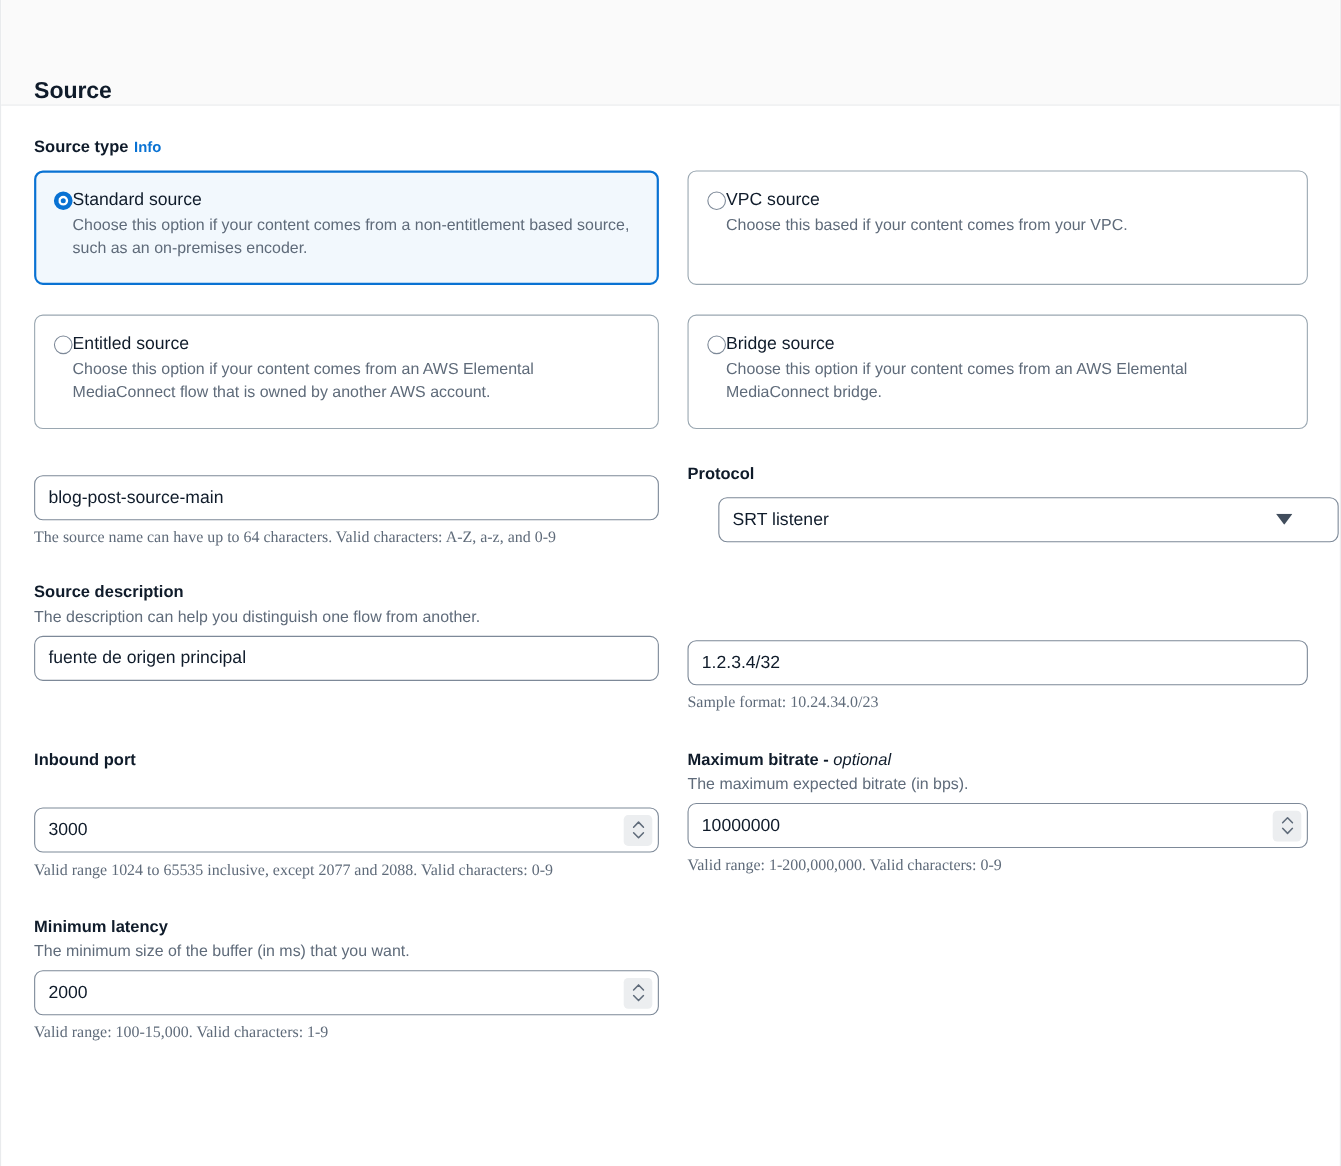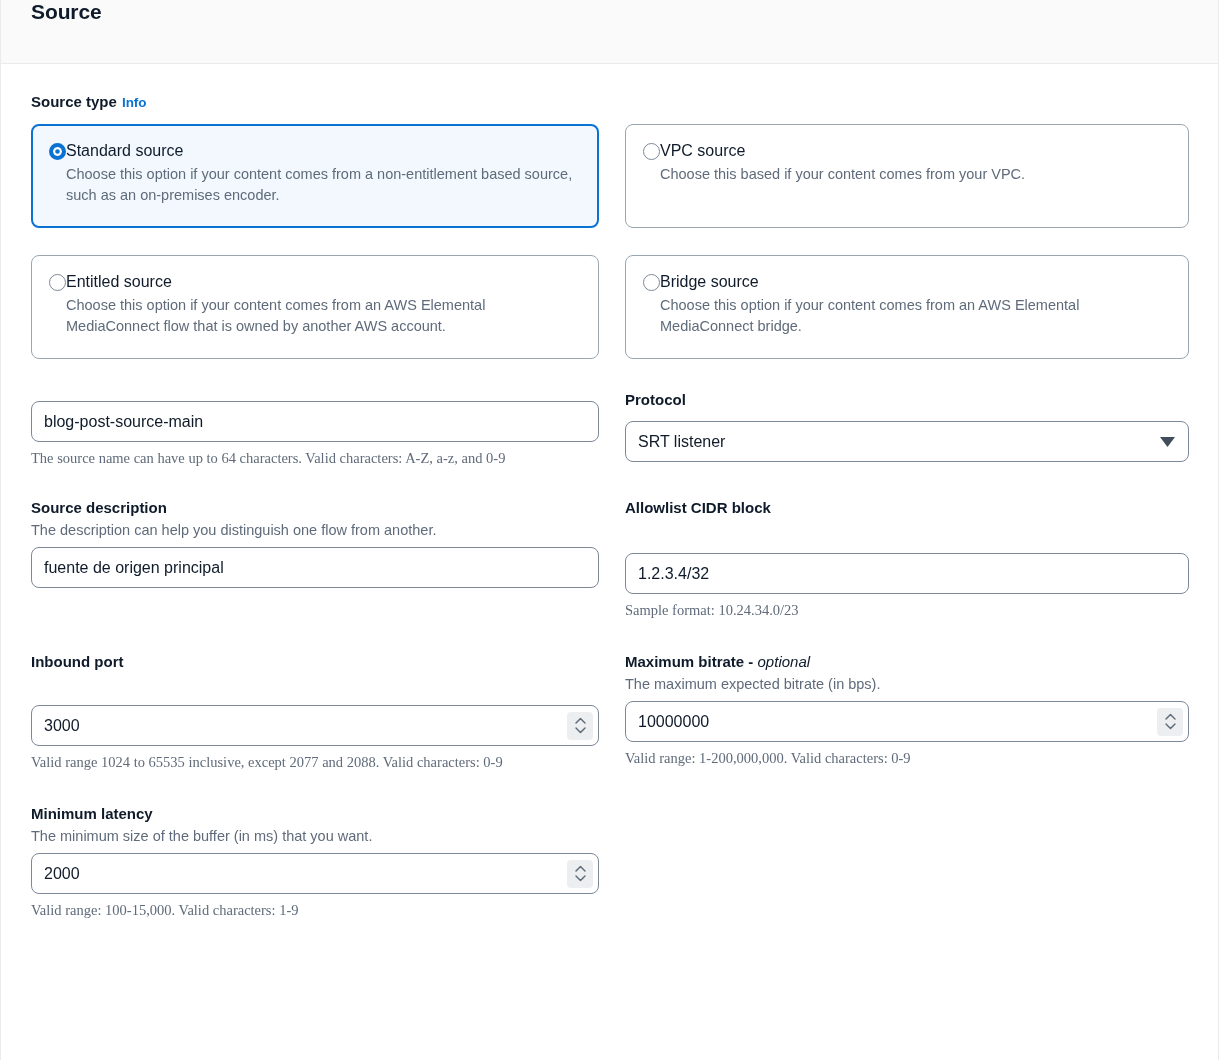--- a/index.html
+++ b/index.html
@@ -18,25 +18,25 @@
     position: relative;
     width: 1219px;
     min-height: 1060px;
     background: #ffffff;
     border-left: 1px solid #e9ebed;
     border-right: 1px solid #e9ebed;
     overflow: hidden;
   }
   
   .panel-header {
-    height: 64px;
+    height: 96px;
     background: #fafafa;
     border-bottom: 1px solid #e9ebed;
     display: flex;
-    align-items: flex-start;
+    align-items: flex-end;
     padding: 0 30px;
   }
   .panel-header h1 {
     margin: 0;
     font-size: 21px;
     font-weight: 700;
     letter-spacing: -0.1px;
     color: #0f1b2a;
   }
   
@@ -182,20 +182,21 @@
     height: 41px;
     border: 1px solid #7d8998;
     border-radius: 8px;
     background: #ffffff;
     display: flex;
     align-items: center;
     padding: 16px 12px;
     font-size: 16px;
     color: #0f1b2a;
     cursor: pointer;
+    margin-left: 28px;
   }
   .select-caret {
     position: absolute;
     right: 14px;
     top: 50%;
     transform: translateY(-50%);
     pointer-events: none;
   }
   .spacer-block { }
 </style>
@@ -281,22 +282,21 @@
 
       <div class="field">
         <div class="field-label">Source description</div>
         <div class="field-desc">The description can help you distinguish one flow from another.</div>
         <div class="input-wrap">
           <input class="text-input" type="text" value="fuente de origen principal" style="">
         </div>
       </div>
 
       <div class="field">
-        <div class="field-label">Allowlist CIDR block</div>
-        <div class="input-wrap" style="margin-top:35px">
+        <div class="input-wrap" style="margin-top:53px">
           <input class="text-input" type="text" value="1.2.3.4/32" style="">
         </div>
         <div class="field-hint">Sample format: 10.24.34.0/23</div>
       </div>
 
     </div>
 
     <div class="grid" style="margin-top:31px">
 
       <div class="field">

